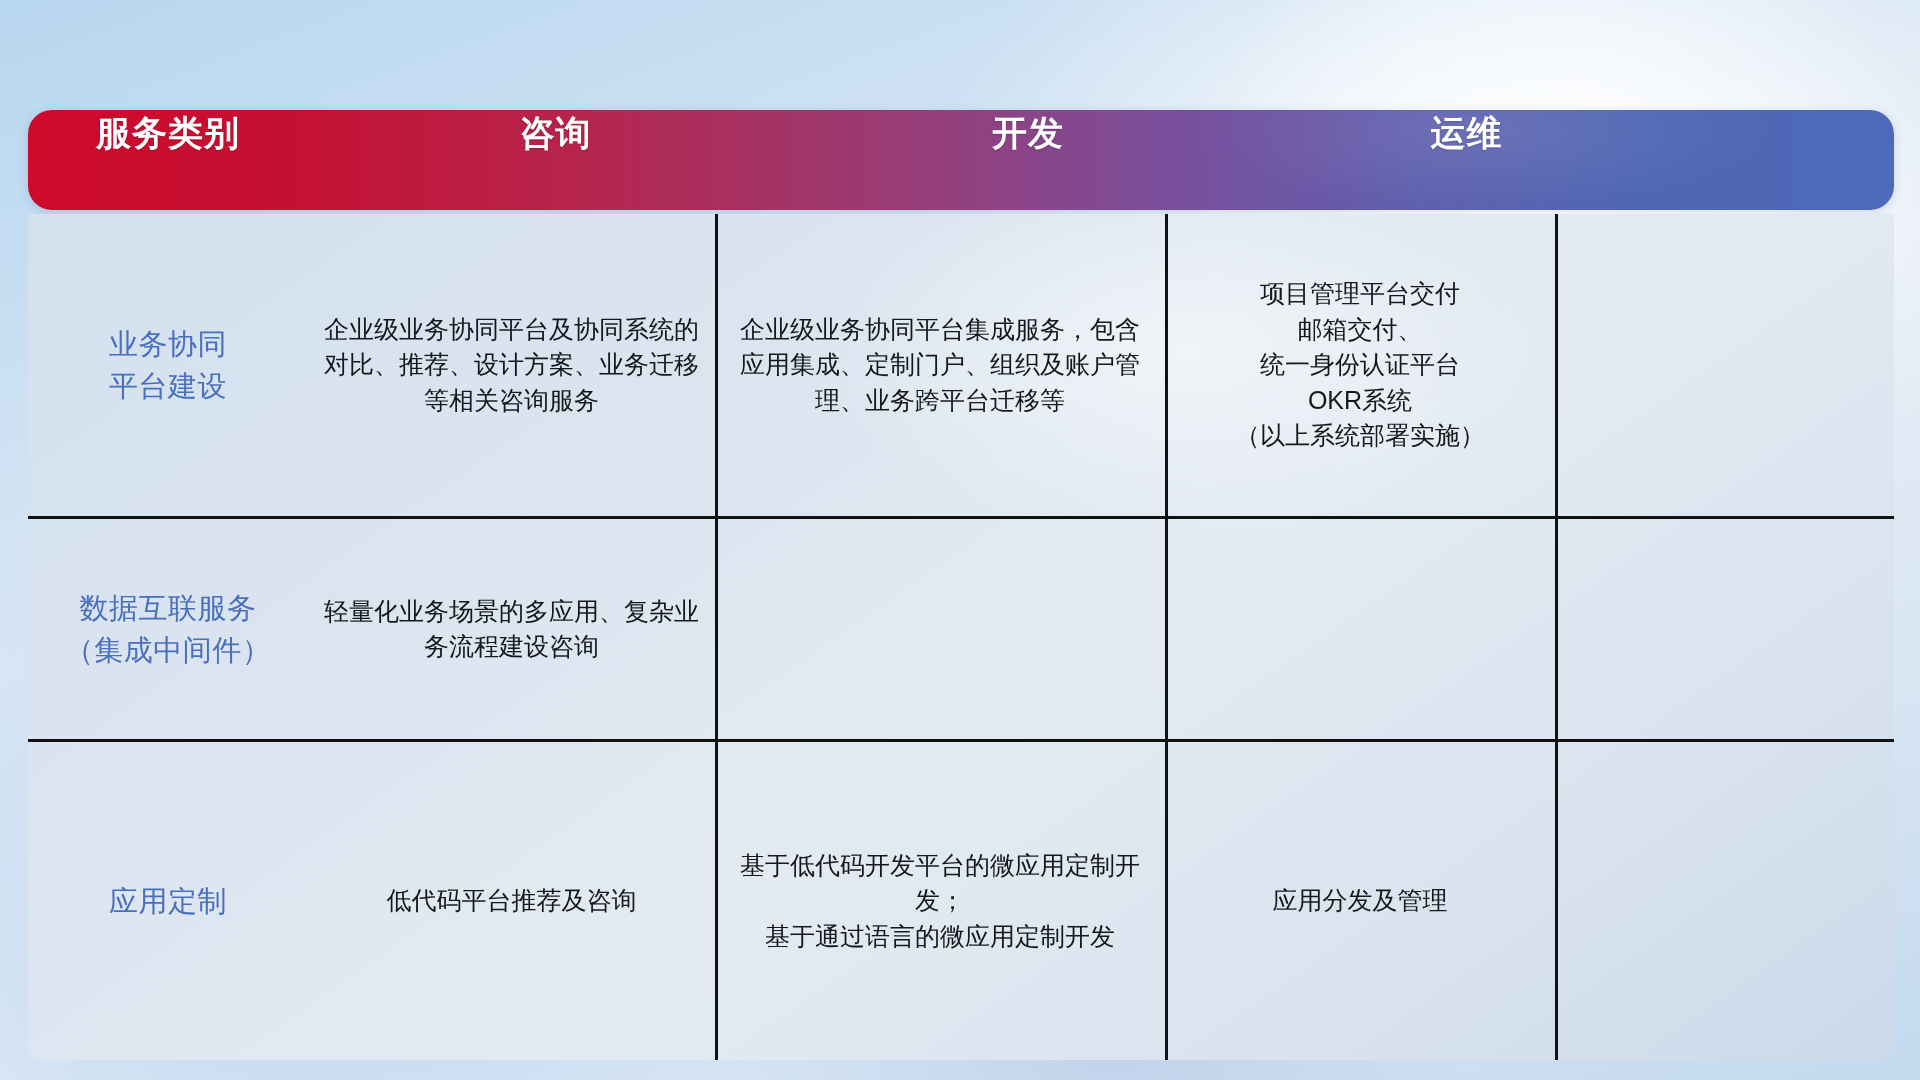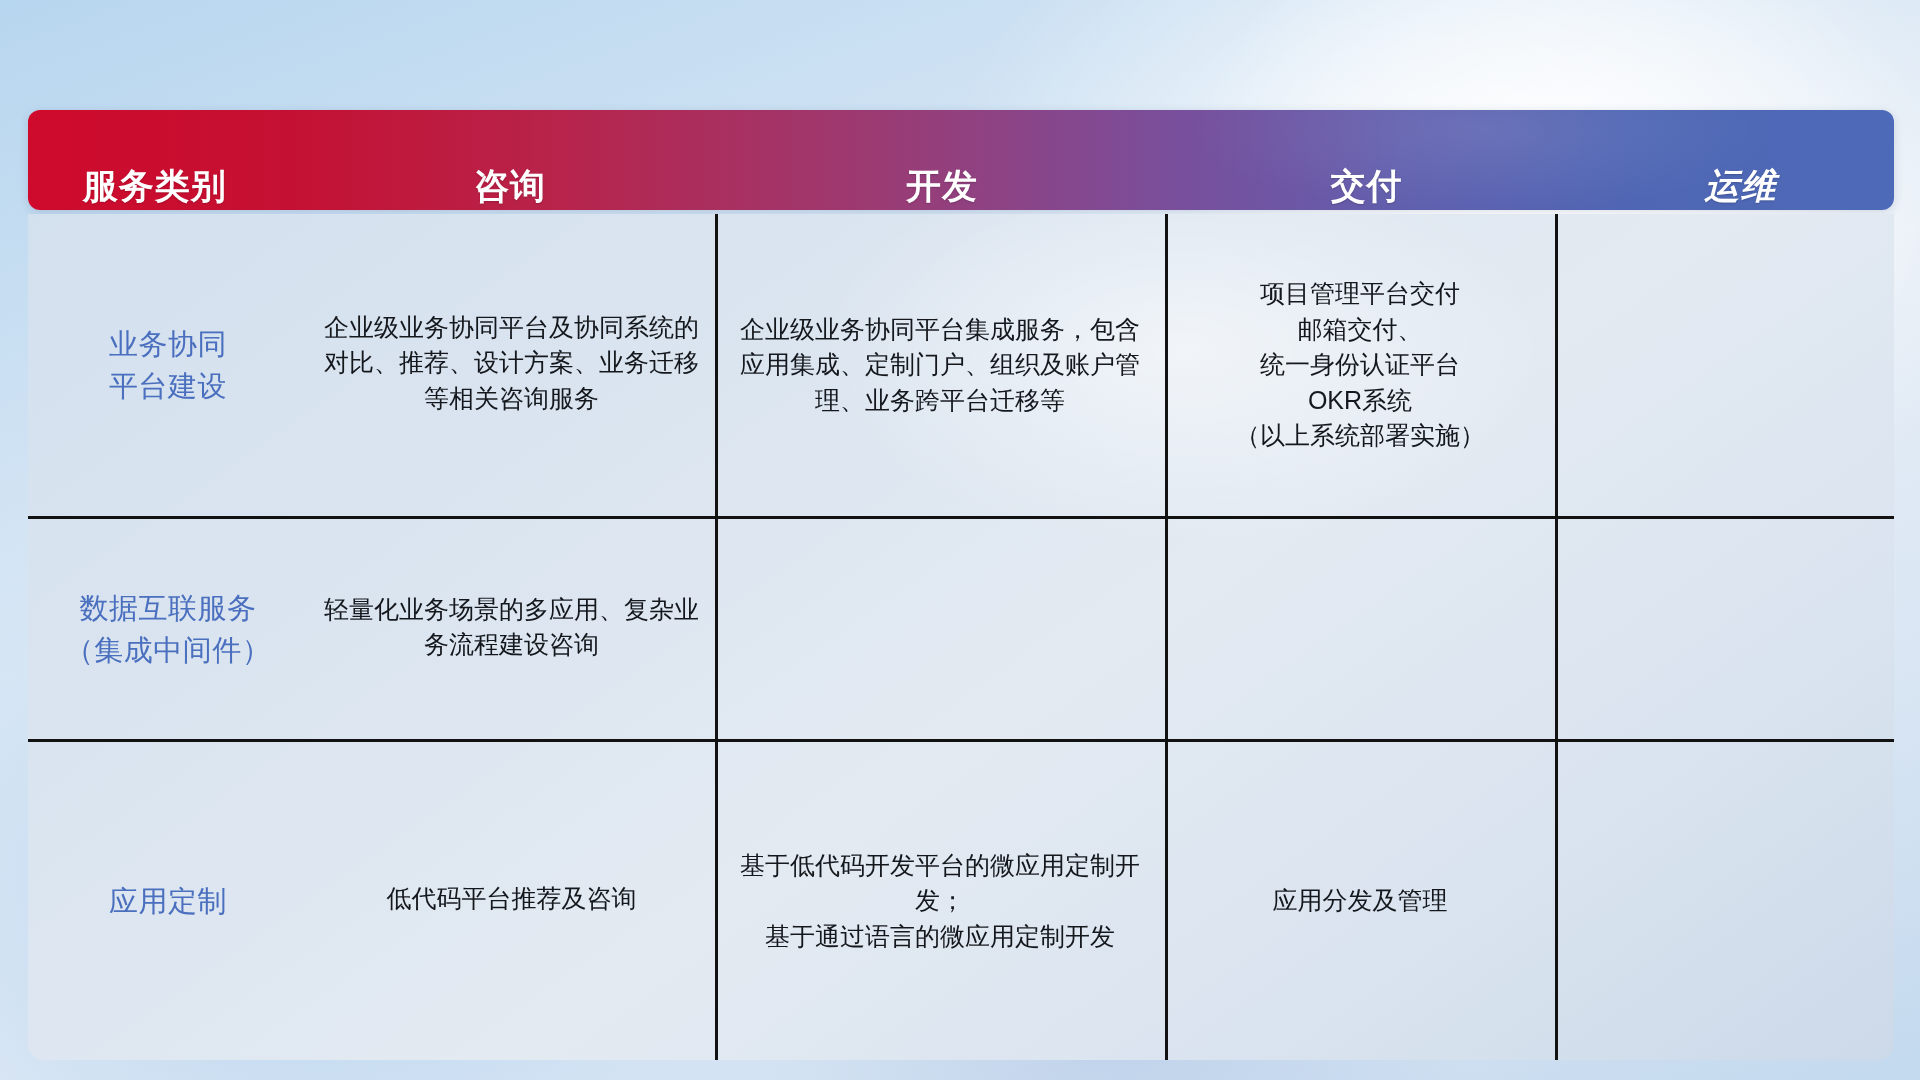--- a/index.html
+++ b/index.html
@@ -50,32 +50,32 @@
   .table-wrap {
     position: absolute;
     left: 28px;
     top: 110px;
     width: 1866px;
   }
 
   .table-header {
     position: relative;
     height: 100px;
-    border-radius: 12px;
+    border-radius: 24px;
     background: linear-gradient(90deg,
         #cf0a2c 0%,
         #c41133 14%,
         #b8234a 28%,
         #9c3a72 45%,
         #7a4e9b 61%,
         #5f5fae 74%,
         #4f66b4 86%,
         #4d6ab8 100%);
     display: flex;
-    align-items: flex-end;
+    align-items: flex-start;
     box-shadow: 0 2px 10px rgba(60,80,120,0.18);
     overflow: hidden;
     gap: 44px;
   }
   .table-header::after{
     content:"";
     position:absolute; inset:0;
     background: radial-gradient(ellipse 420px 120px at 78% 20%, rgba(255,255,255,0.10), rgba(255,255,255,0) 70%);
     pointer-events:none;
   }
@@ -86,24 +86,24 @@
     font-weight: bold;
     text-align: center;
     letter-spacing: 1px;
     text-shadow: 0 1px 2px rgba(0,0,0,0.18);
     position: relative;
     z-index: 2;
   }
 
   
   .c1 { width: 280px; }
-  .c2 { width: 407px; font-family: Liberation Mono, monospace; }
+  .c2 { width: 407px; }
   .c3 { width: 450px; font-family: Liberation Serif, serif; }
   .c4 { width: 390px; }
-  .c5 { width: 339px; font-style: italic; }
+  .c5 { width: 339px; }
 
   .table-body {
     position: relative;
     margin-top: 4px;
     border-radius: 0 0 16px 16px;
     background:
       radial-gradient(ellipse 520px 280px at 62% 16%, rgba(255,255,255,0.55) 0%, rgba(255,255,255,0) 70%),
       linear-gradient(145deg, #d3e0ee 0%, #dbe5f0 30%, #e3eaf2 55%, #d9e3ef 80%, #ccd9e9 100%);
     overflow: hidden;
   }
@@ -167,21 +167,20 @@
   <div class="bg-glow-a"></div>
   <div class="bg-glow-b"></div>
   <div class="bg-glow-c"></div>
 
   <div class="table-wrap">
 
     <div class="table-header">
       <div class="th c1">服务类别</div>
       <div class="th c2">咨询</div>
       <div class="th c3">开发</div>
-      <div class="th c4">交付</div>
       <div class="th c5">运维</div>
     </div>
 
     <div class="table-body">
 
       <div class="vrule vr1"></div>
       <div class="vrule vr2"></div>
       <div class="vrule vr3"></div>
 
       <div class="row r1">

